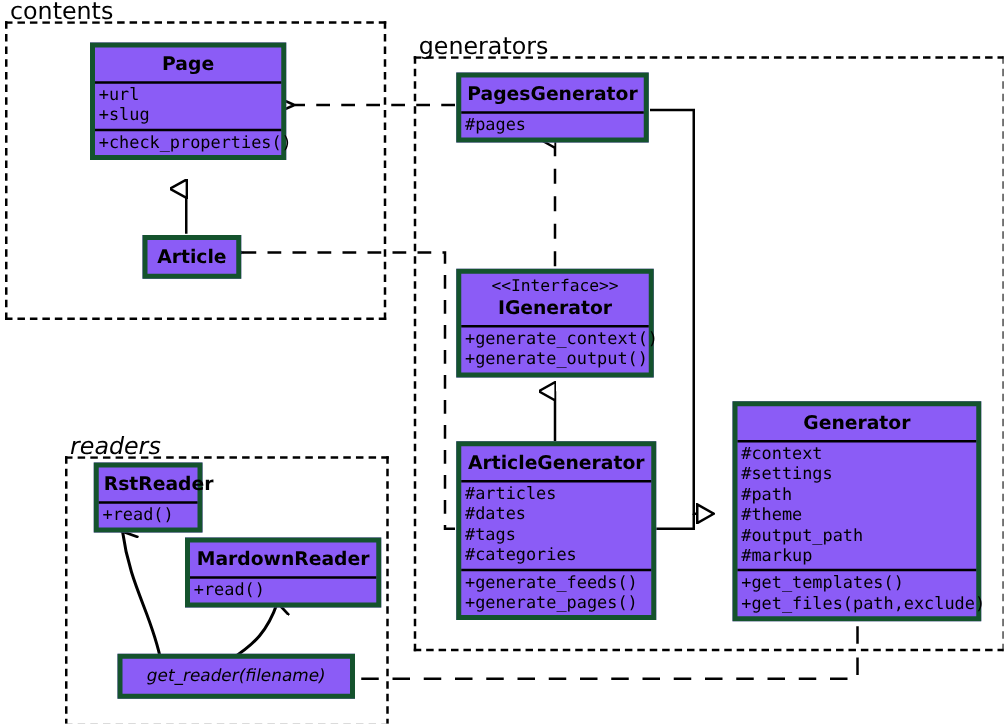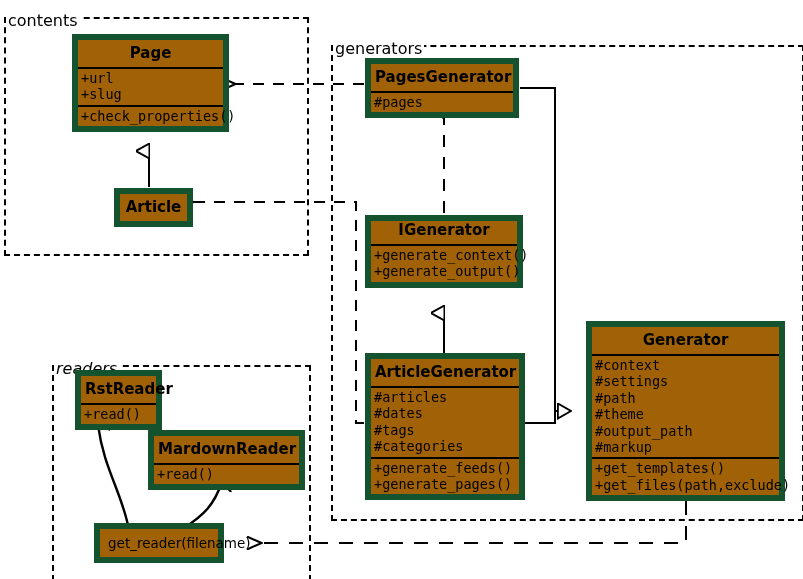--- a/index.html
+++ b/index.html
@@ -28,33 +28,32 @@
   
   .package {
     position: absolute;
     border: 2px solid #000;
     border-style: dashed;
     background: transparent;
   }
   .pkg-label {
     position: absolute;
     font-family: "DejaVu Sans", sans-serif;
-    font-size: 16px;
+    font-size: 19px;
     color: #000;
     background: #ffffff;
     line-height: 16px;
     padding: 0 2px;
     white-space: nowrap;
-    margin-top: 12px;
   }
   
   .cls {
     position: absolute;
-    border: 6px solid #14532d;
-    background: #a16207;
+    border: 4px solid #14532d;
+    background: #8b5cf6;
     box-sizing: border-box;
   }
   .cls .name {
     font-family: "DejaVu Sans", sans-serif;
     font-weight: bold;
     font-size: 15px;
     text-align: center;
     padding: 4px 4px 5px 4px;
     color: #000;
     white-space: nowrap;
@@ -174,20 +173,21 @@
 
   <div class="cls" style="left:365px; top:58px; width:154px;">
     <div class="name">PagesGenerator</div>
     <div class="sep"></div>
     <div class="members">
       <div>#pages</div>
     </div>
   </div>
 
   <div class="cls" style="left:365px; top:215px; width:158px;">
+    <div class="stereo">&lt;&lt;Interface&gt;&gt;</div>
     <div class="name" style="padding-top:0;">IGenerator</div>
     <div class="sep"></div>
     <div class="members">
       <div>+generate_context()</div>
       <div>+generate_output()</div>
     </div>
   </div>
 
   <div class="cls" style="left:365px; top:353px; width:160px;">
     <div class="name">ArticleGenerator</div>
@@ -232,17 +232,17 @@
   </div>
 
   <div class="cls" style="left:148px; top:430px; width:157px;">
     <div class="name">MardownReader</div>
     <div class="sep"></div>
     <div class="members">
       <div>+read()</div>
     </div>
   </div>
 
-  <div class="cls plain" style="left:94px; top:523px; width:130px;">
+  <div class="cls plain" style="left:94px; top:523px; width:190px;font-style:italic;">
     <div class="name">get_reader(filename)</div>
   </div>
 
 </div>
 
 </body></html>

